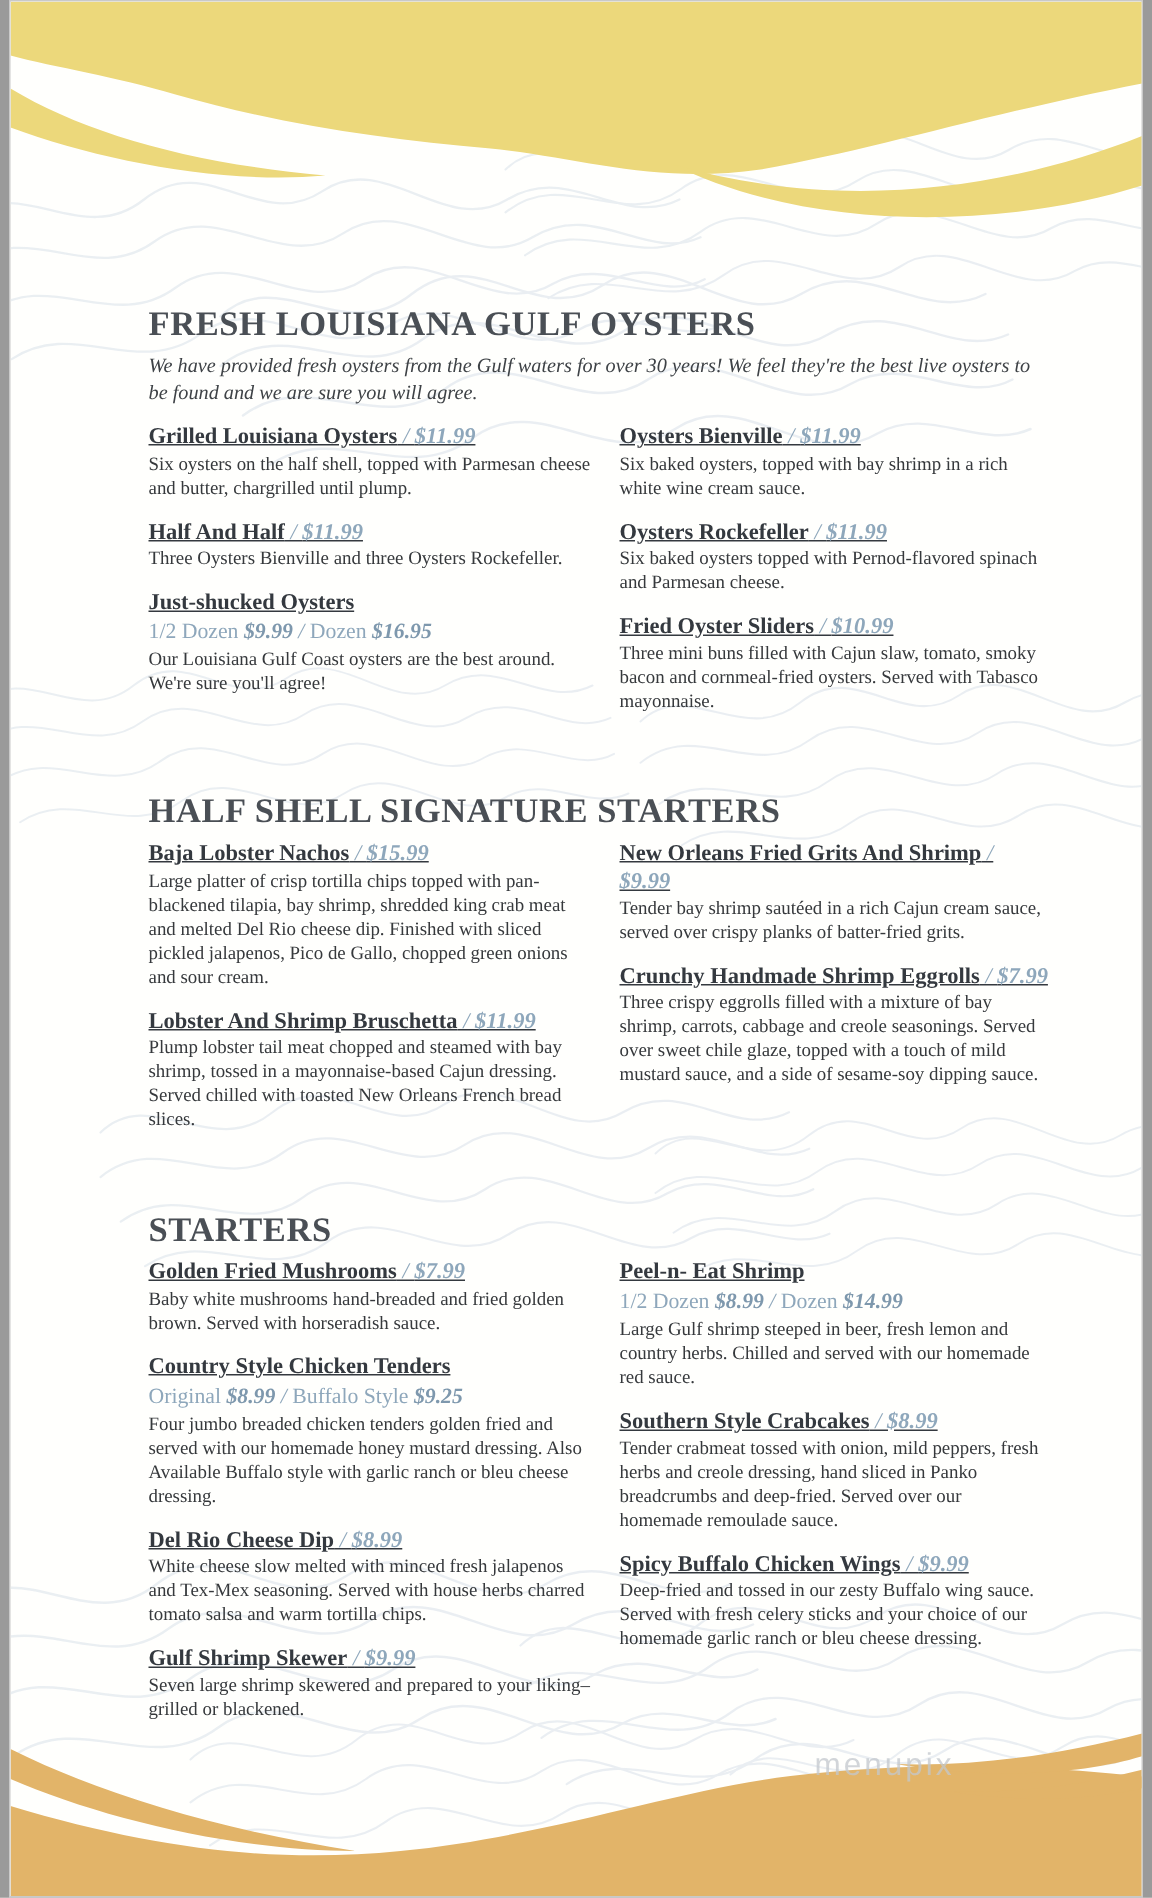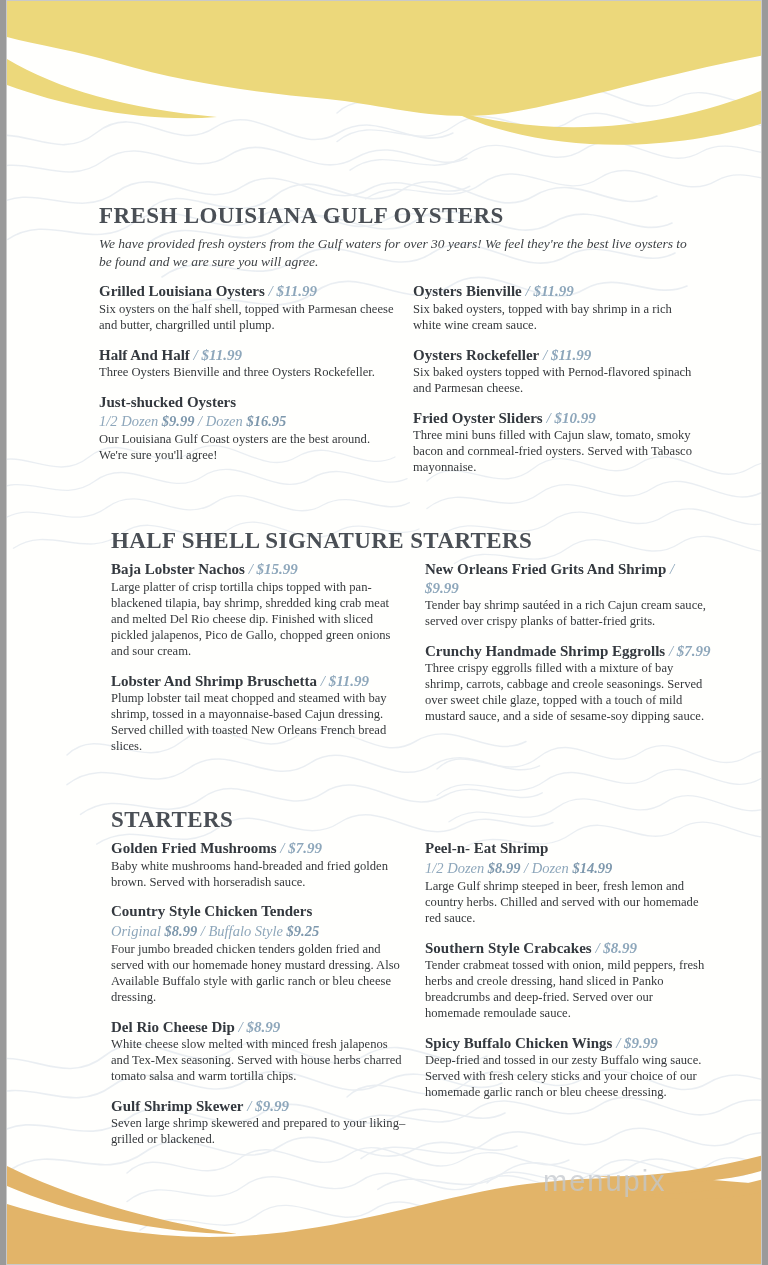--- a/index.html
+++ b/index.html
@@ -22,42 +22,42 @@
   svg{display:block;}
   .contour-layer{position:absolute;left:0;top:0;z-index:0;opacity:.6;}
   .contour-layer path{fill:none;stroke:var(--contour);stroke-width:1.1;stroke-linecap:round;}
   .wave-top{position:absolute;left:0;top:0;z-index:1;}
   .wave-bottom{position:absolute;left:0;bottom:0;z-index:1;}
   .fill-top{fill:var(--top-wave);}
   .fill-bottom{fill:var(--bottom-wave);}
 
   .content{position:absolute;left:92px;top:202px;width:600px;z-index:2;}
   .menu-section{margin:0 0 38px 0;}
-  .menu-section + .menu-section{margin-top:40px;margin-left:12px;}
+  .menu-section + .menu-section{margin-top:40px;}
   .section-title{
     margin:0 0 7px 0;font-size:23px;font-weight:bold;color:var(--heading);
     letter-spacing:.4px;line-height:1.1;
   }
   .section-subtitle{
     margin:0 0 12px 0;font-style:italic;font-size:13.5px;color:#3e4246;line-height:1.3;
   }
   .cols{display:grid;grid-template-columns:296px 286px;column-gap:18px;align-items:start;}
   .item{margin:0 0 12px 0;}
-  .item-title{margin:0 0 1px 0;font-size:15px;line-height:1.22;color:var(--name);font-weight:bold;}
+  .item-title{margin:0 0 1px 0;font-size:15px;line-height:1.22;color:var(--name);font-weight:bold;text-decoration:underline;}
   .item-title .sep{color:var(--price);font-weight:normal;font-style:italic;}
   .item-title .price{color:var(--price);font-style:italic;font-weight:bold;}
   .options{font-size:14.5px;line-height:1.25;margin:0 0 2px 0;}
-  .options .opt-label{color:var(--price);font-style:italic;}
+  .options .opt-label{color:var(--price);}
   .options .opt-price{color:var(--price-strong);font-style:italic;font-weight:bold;}
   .options .opt-sep{color:var(--price);font-style:italic;}
   .desc{margin:1px 0 0 0;font-size:12.6px;line-height:1.27;color:var(--body);}
   .watermark{
     position:absolute;left:536px;top:1164px;z-index:3;
     font-family:"Liberation Sans", sans-serif;
-    font-size:29px;color:var(--watermark);letter-spacing:2px;opacity:.75;
+    font-size:21px;color:var(--watermark);letter-spacing:2px;opacity:.75;
   }
 </style>
 </head>
 <body>
 
 <div class="page">
 
   <svg class="contour-layer" width="768" height="1265" viewBox="0 0 768 1265" aria-hidden="true">
     <defs>
       <g id="topo">

